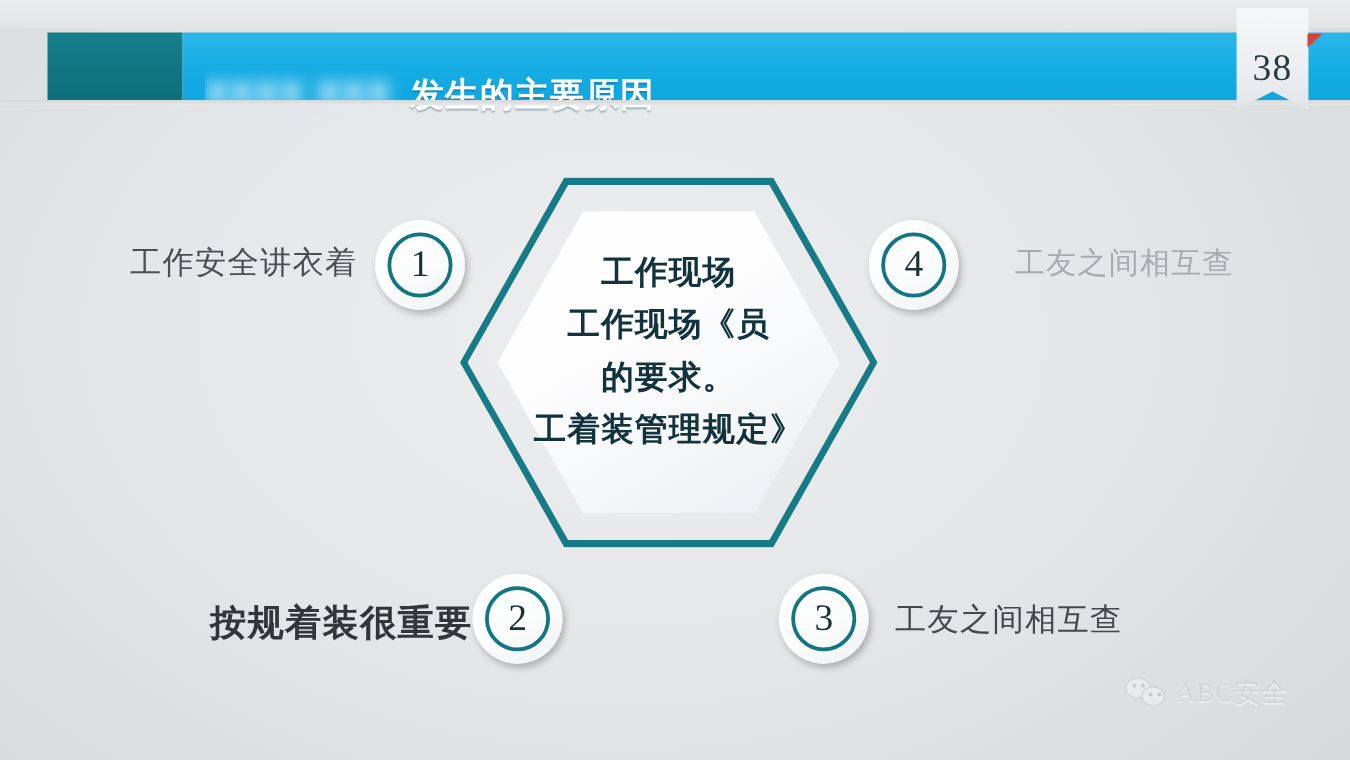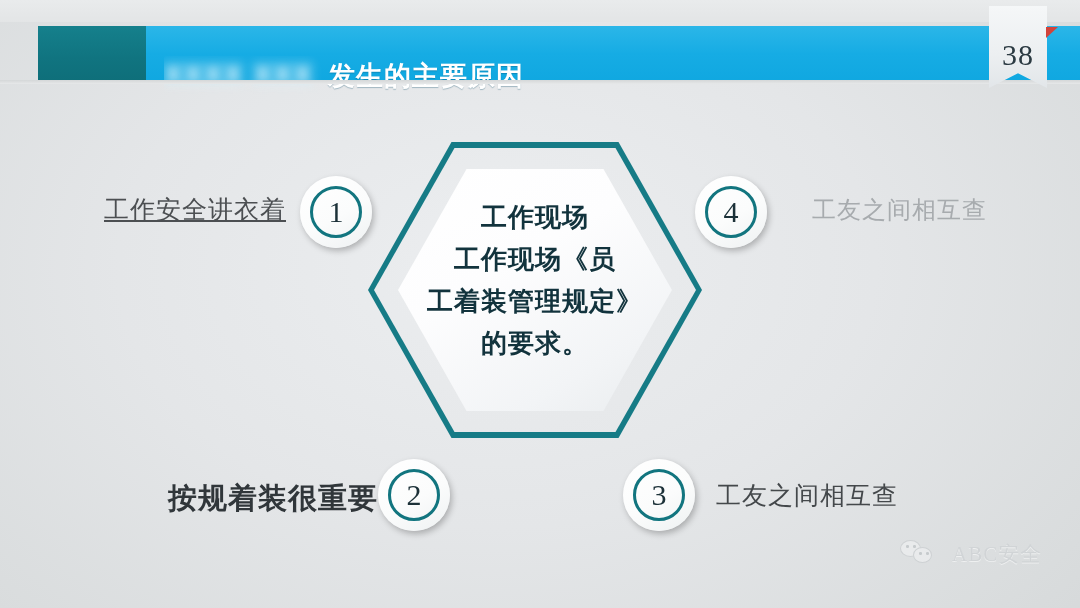--- a/index.html
+++ b/index.html
@@ -116,35 +116,35 @@
     font-size:30px; color:#1c3138; line-height:1;
     font-family:"Liberation Serif","DejaVu Serif",serif;
   }
   #circle-1{ left:300px; top:176px; }
   #circle-4{ left:695px; top:176px; }
   #circle-2{ left:378px; top:459px; }
   #circle-3{ left:623px; top:459px; }
   
   .label{ position:absolute; white-space:nowrap; letter-spacing:1px; }
   #label-1{
-    left:104px; top:193px; font-size:25px; color:#4c4f52; font-weight:500;text-decoration:underline;
+    left:104px; top:193px; font-size:25px; color:#4c4f52; font-weight:500;
   }
   #label-4{
     left:812px; top:194px; font-size:24px; color:#a7abae; font-weight:500;
   }
   #label-2{
     left:168px; top:479px; font-size:29px; color:#30363a; font-weight:bold;
   }
   #label-3{
     left:716px; top:479px; font-size:25px; color:#44484b; font-weight:500;text-align:center;
   }
   
   .watermark{
     position:absolute; left:900px; top:540px;
-    display:flex; align-items:flex-start; gap:18px; opacity:.55;
+    display:flex; align-items:flex-end; gap:7px; opacity:.55;
   }
   .wx-icon{ position:relative; width:34px; height:26px; }
   .wx-icon .b1,.wx-icon .b2{
     position:absolute; border-radius:50%;
     background:#f3f4f5; border:1.5px solid #c2c6c9;
   }
   .wx-icon .b1{ left:0; top:0; width:21px; height:17px; }
   .wx-icon .b2{ left:13px; top:7px; width:19px; height:16px; }
   .wx-icon i{
     position:absolute; width:2.5px; height:2.5px; border-radius:50%;
@@ -180,22 +180,22 @@
 
   <div class="hex-wrap">
     <div class="hex-outer">
       <div class="hex-outer-cut"></div>
     </div>
     <div class="hex-inner"></div>
   </div>
   <div class="hex-text">
     <div class="ln">工作现场</div>
     <div class="ln">工作现场《员</div>
+    <div class="ln">的要求。</div>
     <div class="ln">工着装管理规定》</div>
-    <div class="ln">的要求。</div>
   </div>
 
   <div class="circle" id="circle-1">
     <div class="ring">
       <span class="n">1</span>
     </div>
   </div>
   <div class="circle" id="circle-4">
     <div class="ring">
       <span class="n">4</span>

